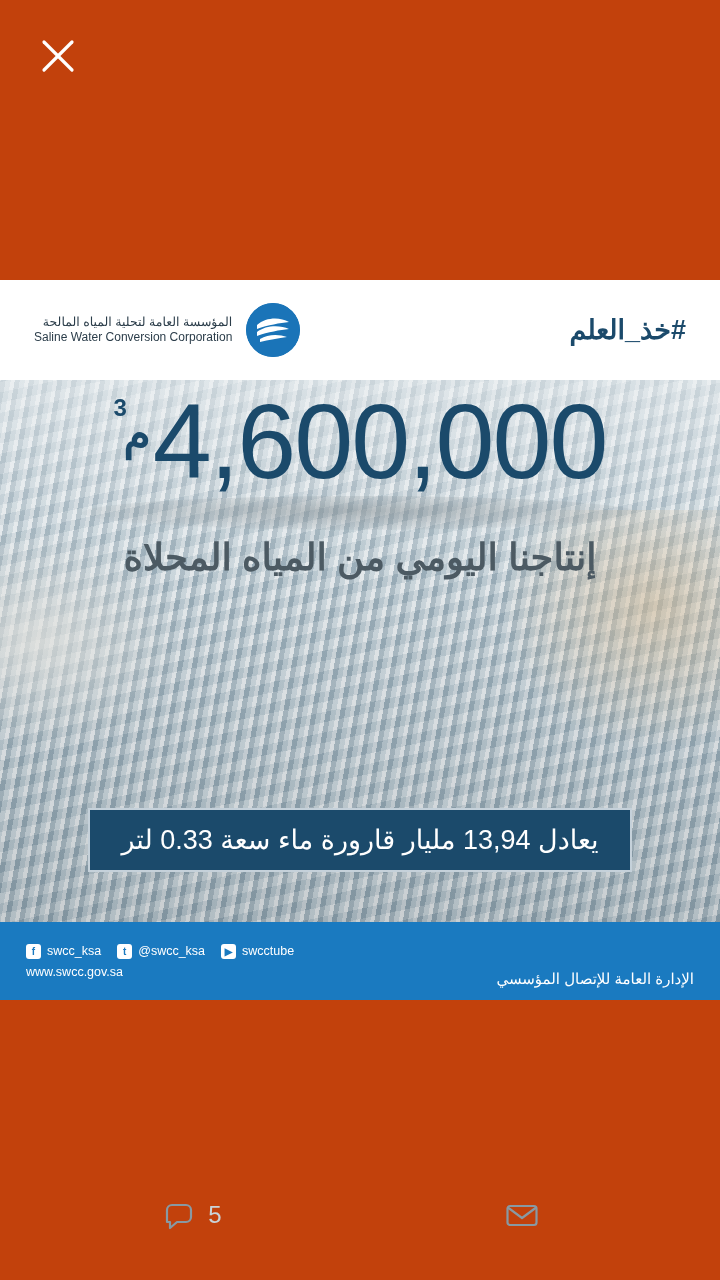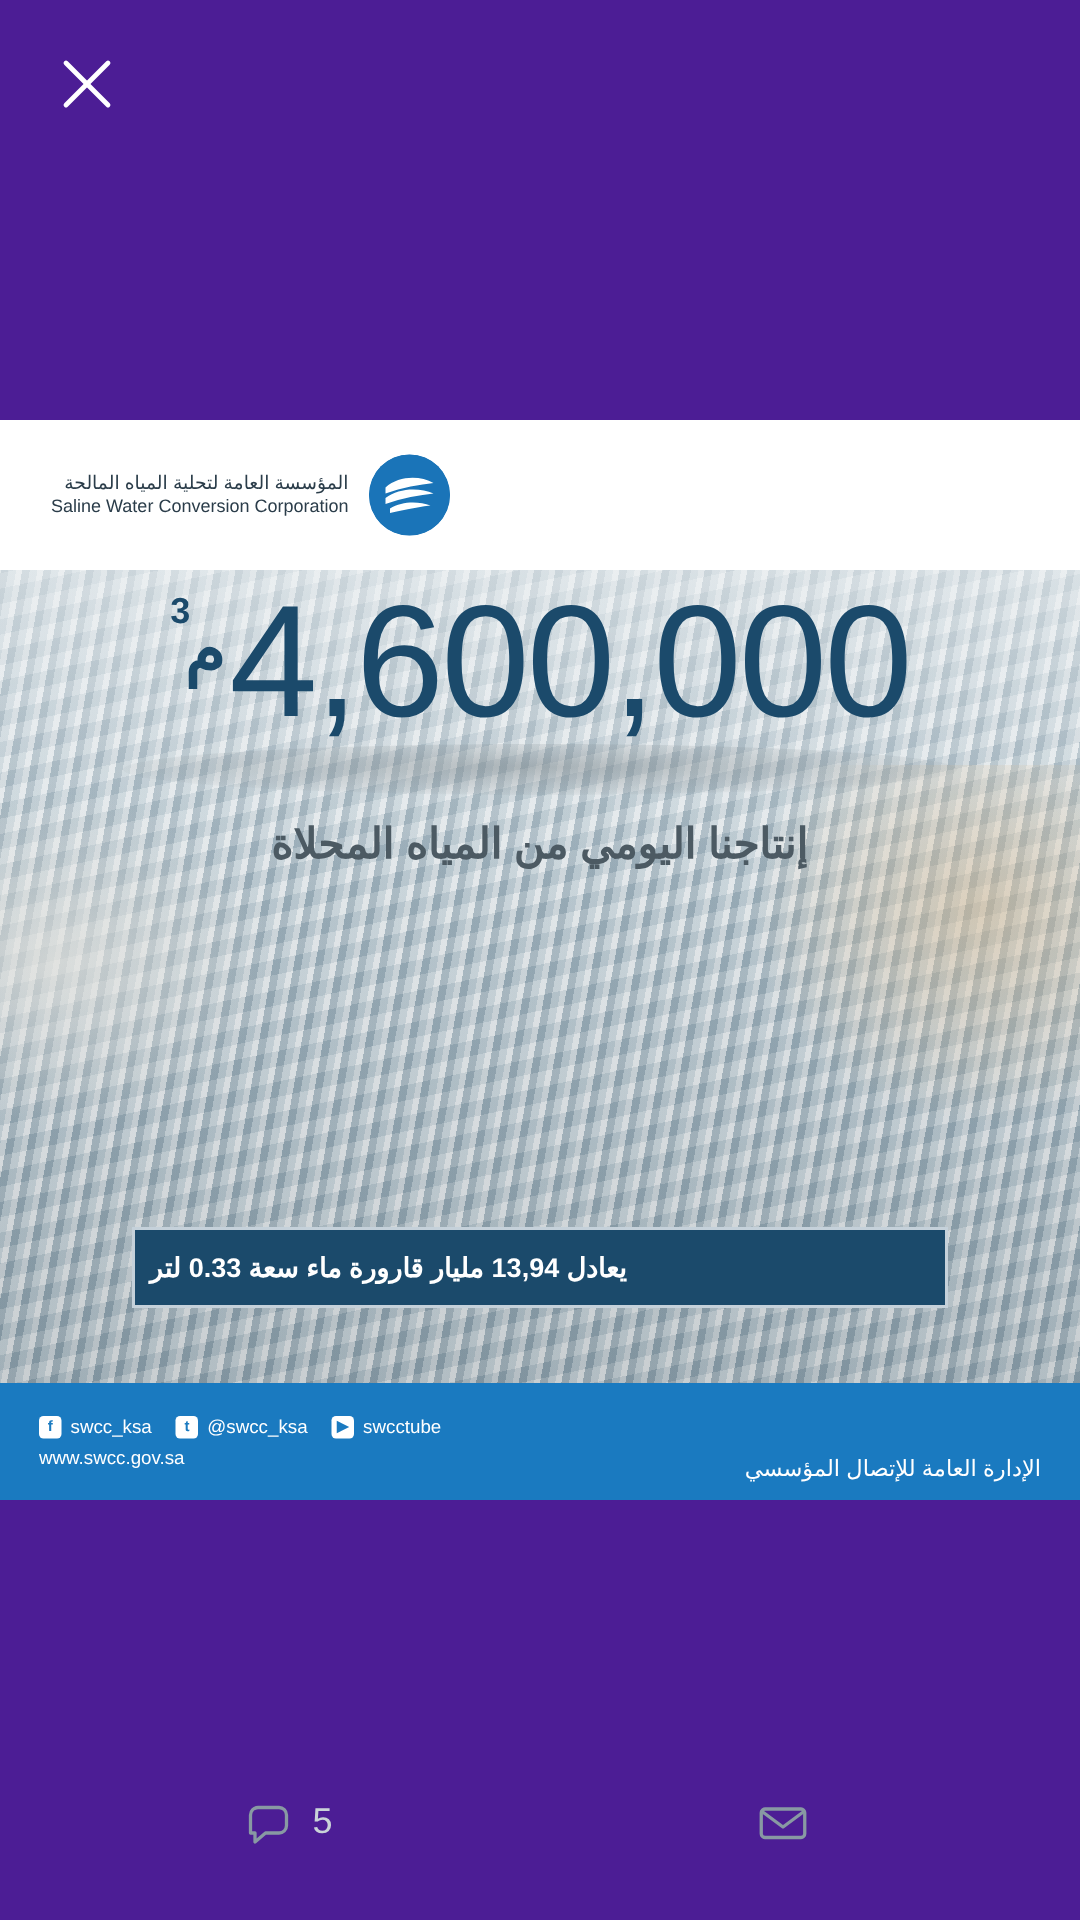--- a/index.html
+++ b/index.html
@@ -11,21 +11,21 @@
     width: 720px;
     height: 1280px;
     overflow: hidden;
     font-family: "Liberation Sans", sans-serif;
     position: relative;
   }
 
   #viewer {
     position: absolute;
     inset: 0;
-    background: #4c1d95;
+    background: #c2410c;
     display: flex;
     flex-direction: column;
   }
 
   
   .topbar {
     height: 120px;
     flex: none;
     position: relative;
   }
@@ -187,40 +187,40 @@
     letter-spacing: -2px;
   }
   .ellipse-shadow {
     margin: 2px auto 0;
     width: 556px;
     height: 34px;
     border-radius: 50%;
     background: radial-gradient(ellipse at 50% 45%, rgba(120,130,135,0.45), rgba(120,130,135,0.12) 65%, rgba(120,130,135,0) 78%);
   }
   .subtitle {
-    margin-top: 16px;
+    margin-top: 6px;
     direction: rtl;
-    font-size: 28px;
+    font-size: 37px;
     color: #4c5a63;
     font-weight: bold;
     text-align: center;
   }
 
   
   .equiv-bar {
     position: absolute;
     left: 88px;
     right: 88px;
     bottom: 128px;
     background: #1b4a6b;
     color: #ffffff;
     direction: rtl;
-    font-size: 18px;
-    font-weight: bold;
-    text-align: left;
+    font-size: 27px;
+    font-weight: normal;
+    text-align: center;
     padding: 14px 10px;
     box-sizing: border-box;
     border: 2px solid rgba(255,255,255,0.75);
   }
 
   
   .card-footer {
     position: absolute;
     left: 0; right: 0; bottom: 0;
     height: 78px;
@@ -324,20 +324,21 @@
               <path d="M11 22 C20 14, 34 14, 43 19 C34 20, 22 22, 11 26 Z" fill="#ffffff"></path>
               <path d="M11 29 C20 22, 34 22, 43 26 C34 27, 22 29, 11 33 Z" fill="#ffffff"></path>
               <path d="M14 36 C22 31, 33 31, 41 34 C33 35, 22 37, 14 39 Z" fill="#ffffff"></path>
             </svg>
           </div>
           <div class="brand-text">
             <div class="brand-ar">المؤسسة العامة لتحلية المياه المالحة</div>
             <div class="brand-en">Saline Water Conversion Corporation</div>
           </div>
         </div>
+        <div class="hashtag">#خذ_العلم</div>
       </div>
 
       <div class="figure-block">
         <div class="figure-row">
           <div class="unit">
             <span class="sup">3</span>
             <span class="m">م</span>
           </div>
           <div class="bignum">4,600,000</div>
         </div>

